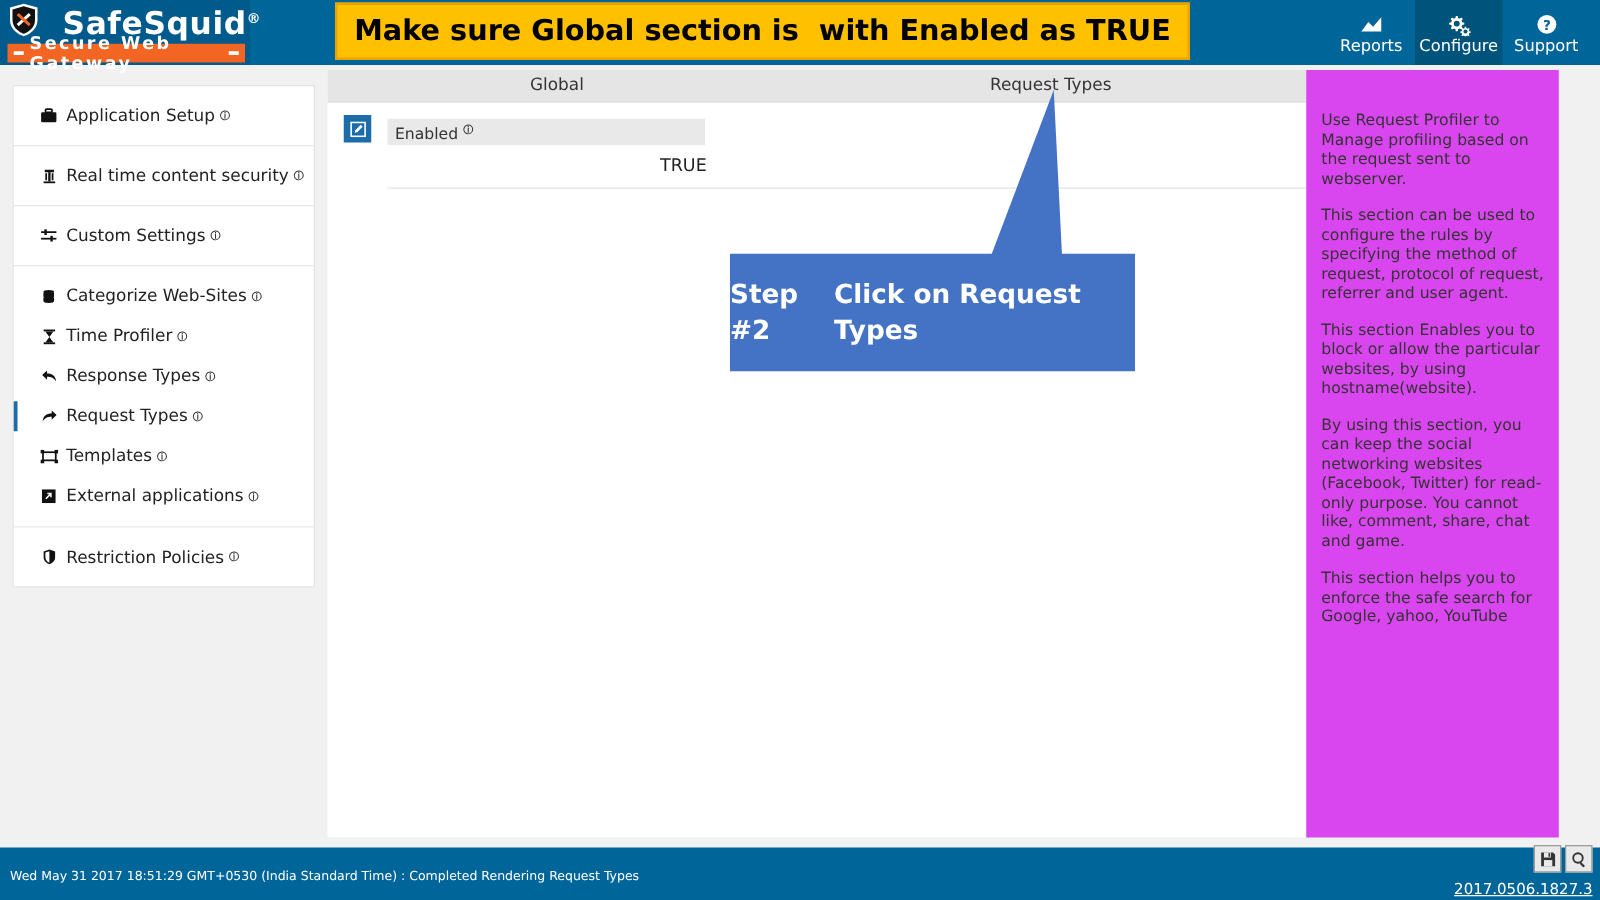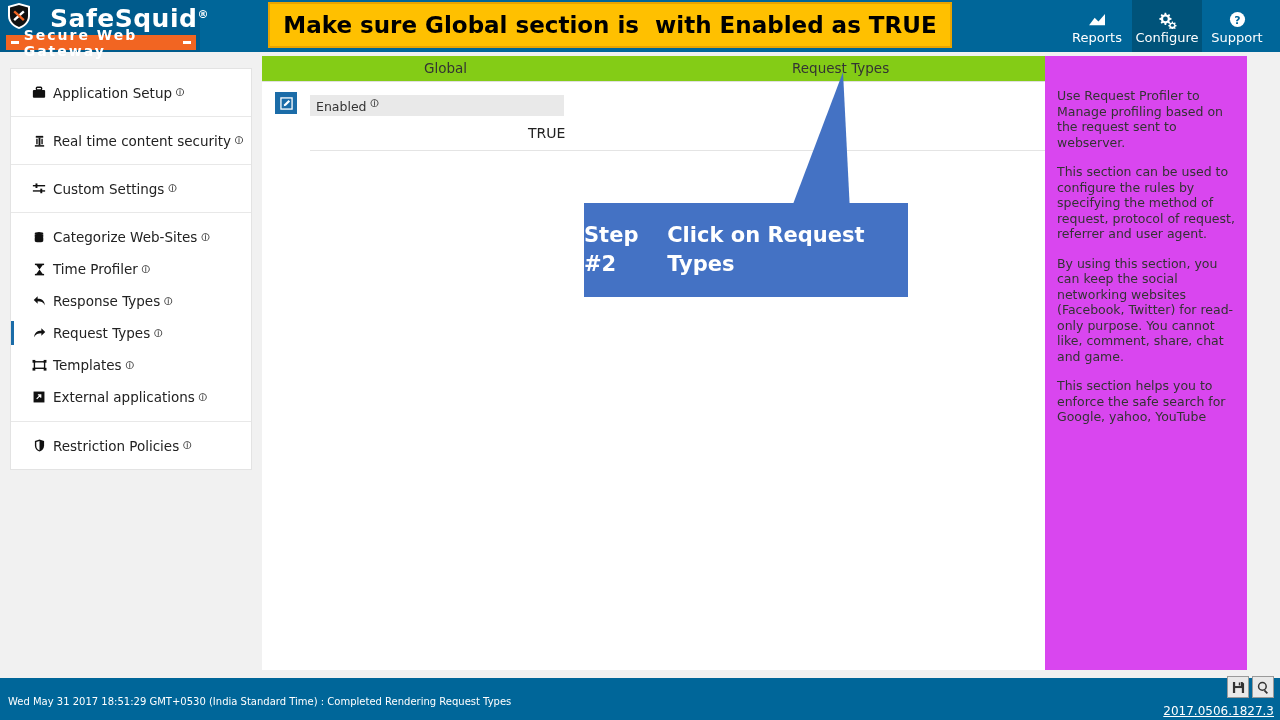--- a/index.html
+++ b/index.html
@@ -183,21 +183,21 @@
 
   
   .main {
     position: absolute;
     left: 262px; top: 56px;
     width: 783px; height: 614px;
     background: #ffffff;
   }
   .tabbar {
     height: 25px;
-    background: #84cc16;
+    background: #e5e5e5;
     border-bottom: 1px solid #e0e0e0;
     position: relative;
   }
   .tab {
     position: absolute;
     top: 0;
     height: 25px;
     line-height: 25px;
     font-size: 13.5px;
     color: #333;
@@ -552,20 +552,21 @@
   </svg>
 </div>
 <div class="callout">
   <div class="callout-line">Step #2</div>
   <div class="callout-line">Click on Request Types</div>
 </div>
 
 <div class="helppanel">
   <p class="help-p">Use Request Profiler to Manage profiling based on the request sent to webserver.</p>
   <p class="help-p">This section can be used to configure the rules by specifying the method of request, protocol of request, referrer and user agent.</p>
+  <p class="help-p">This section Enables you to block or allow the particular websites, by using hostname(website).</p>
   <p class="help-p">By using this section, you can keep the social networking websites (Facebook, Twitter) for read-only purpose. You cannot like, comment, share, chat and game.</p>
   <p class="help-p">This section helps you to enforce the safe search for Google, yahoo, YouTube</p>
 </div>
 
 <div class="footer">
   <div class="footer-status">Wed May 31 2017 18:51:29 GMT+0530 (India Standard Time) : Completed Rendering Request Types</div>
   <div class="footer-version">2017.0506.1827.3</div>
 </div>
 
 <div class="footer-btns">

